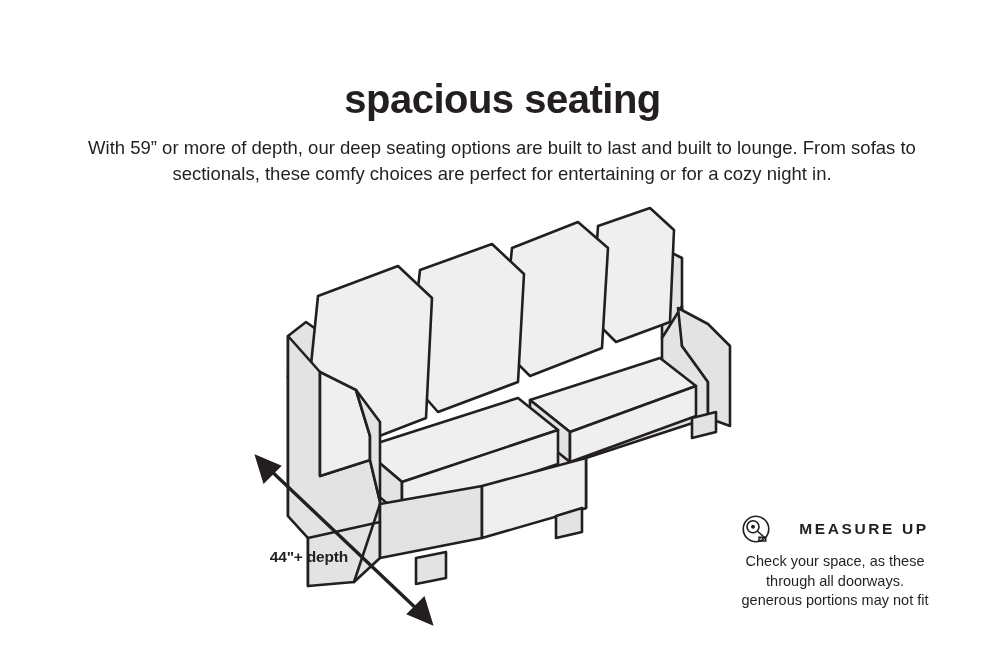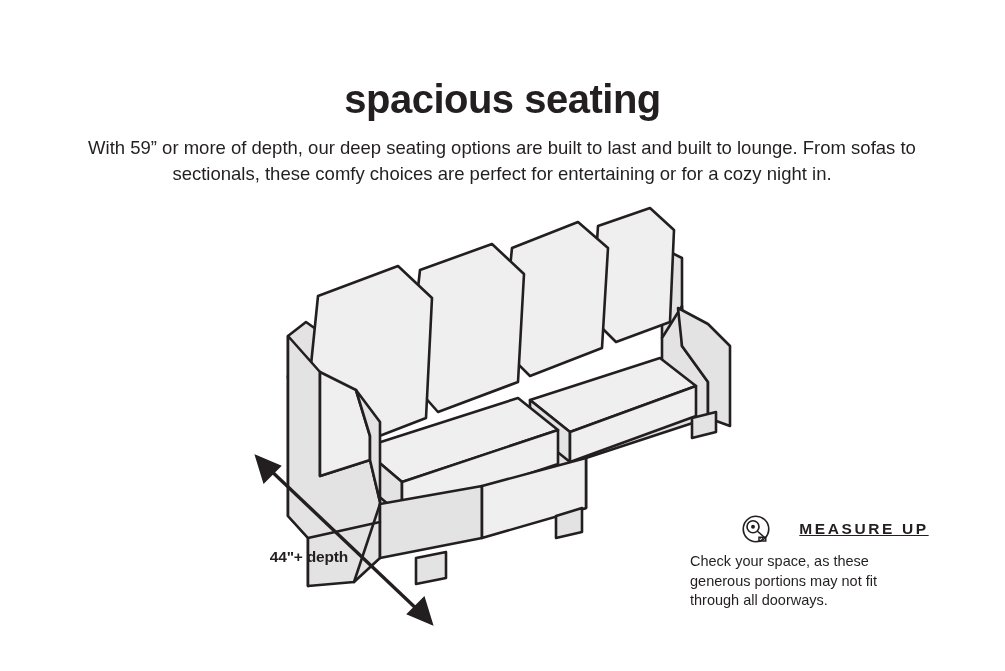--- a/index.html
+++ b/index.html
@@ -74,31 +74,30 @@
     top: 512px;
     left: 690px;
     width: 290px;
   }
   .measure-head {
     display: flex;
     align-items: center;
     justify-content: center;
     gap: 28px;
     height: 34px;
-    text-decoration: underline;
   }
   .measure-title {
     font-size: 15.5px;
     font-weight: bold;
     letter-spacing: 2.6px;
     color: #231f20;
   }
   .measure-body {
     margin-top: 6px;
-    text-align: left;
+    text-align: center;
     font-size: 14.5px;
     line-height: 1.35;
     color: #231f20;
   }
   .measure-icon {
     width: 30px;
     height: 30px;
     display: block;
   }
 </style>
@@ -172,18 +171,18 @@
         <circle cx="16" cy="17" r="8" fill="none" stroke="#231f20" stroke-width="2.2"></circle>
         <circle cx="16" cy="17" r="2.6" fill="#231f20"></circle>
         <path d="M22 23 L31 31" stroke="#231f20" stroke-width="2.2" fill="none"></path>
         <path d="M24 31 h9 v5 h-9 z" fill="none" stroke="#231f20" stroke-width="2"></path>
         <path d="M26 31 v2 M28.5 31 v3 M31 31 v2" stroke="#231f20" stroke-width="1.4"></path>
       </svg>
       <span class="measure-title">MEASURE UP</span>
     </div>
     <div class="measure-body">
       <div>Check your space, as these</div>
+      <div>through all doorways.</div>
       <div>generous portions may not fit</div>
-      <div>through all doorways.</div>
     </div>
   </div>
 
 </div>
 
 </body></html>

